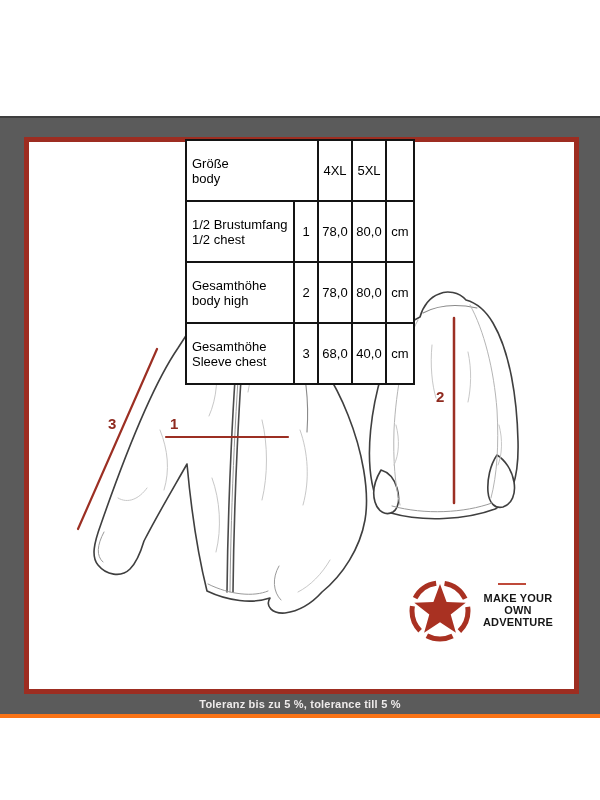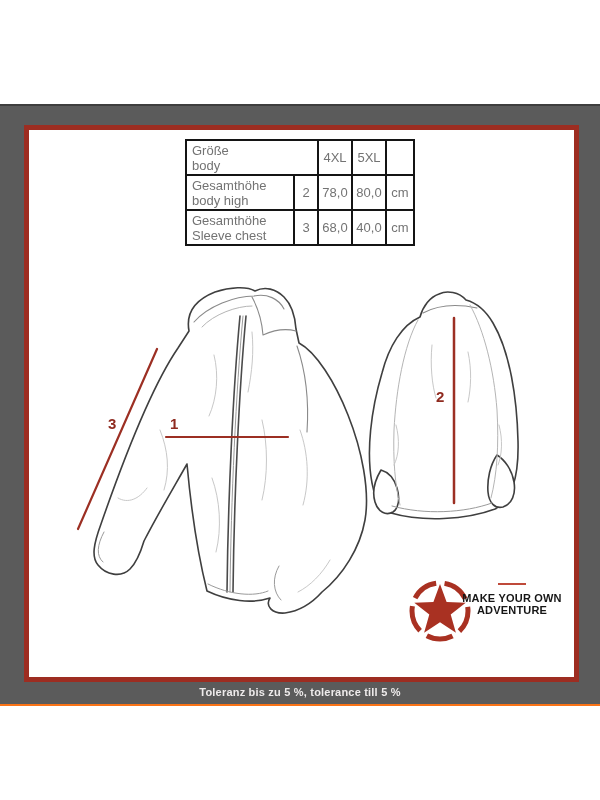--- a/index.html
+++ b/index.html
@@ -1,39 +1,39 @@
 <!DOCTYPE html>
 <html style="--frame-red: #9d2d21; --band-gray: #5b5b5b; --measure-red: #9c2f23; --label-red: #8f2a1f; --star-red: #a93122; --underline-red: #bf4a3a;"><head>
 <meta charset="utf-8">
 <style>
   html,body{margin:0;padding:0;background:#ffffff;}
   .page{position:relative;width:600px;height:800px;background:#ffffff;overflow:hidden;
         font-family:"Liberation Sans",sans-serif;}
-  .band{position:absolute;left:0;top:104px;width:600px;height:602px;box-sizing:border-box;
+  .band{position:absolute;left:0;top:116px;width:600px;height:602px;box-sizing:border-box;
         background:var(--band-gray,#5b5b5b);
-        border-top:2px solid #3e3e3e;border-bottom:2px solid #f97316;}
+        border-top:2px solid #3e3e3e;border-bottom:4px solid #f97316;}
   .frame{position:absolute;left:24px;top:19px;width:555px;height:557px;box-sizing:border-box;
          border:5px solid var(--frame-red,#9d2d21);background:#ffffff;}
   .tolerance{position:absolute;left:0;top:580px;width:100%;text-align:center;
              font-size:11px;font-weight:bold;color:#eeebeb;letter-spacing:.2px;}
   .art{position:absolute;left:0;top:0;width:600px;height:800px;pointer-events:none;}
 
   
   .size-table{position:absolute;left:185px;top:139px;border-collapse:collapse;table-layout:fixed;
-              background:#ffffff;color:#737373;font-size:13px;}
+              background:#ffffff;color:#000000;font-size:13px;}
   .size-table td{border:2px solid #141414;height:31px;padding:1px 2px 1px 5px;line-height:15px;
                  vertical-align:middle;overflow:hidden;white-space:nowrap;}
-  .size-table td.c{text-align:center;padding:1px 0;border-radius:17px;}
+  .size-table td.c{text-align:center;padding:14px 0;border-radius:17px;}
 
   
   .logo-text{position:absolute;left:462px;top:578px;width:100px;text-align:center;color:#161616;}
   .brand{font-family:"DejaVu Serif","Liberation Serif",serif;font-weight:bold;font-size:22px;
          line-height:22px;letter-spacing:6px;text-indent:6px;}
   .brand-rule{width:28px;height:2px;background:var(--underline-red,#bf4a3a);margin:5px auto 7px;}
-  .tagline{font-size:11px;font-weight:bold;line-height:12px;letter-spacing:.2px;}
+  .tagline{font-size:11px;font-weight:bold;line-height:12px;letter-spacing:.2px;margin-left:12px;}
 
   .ref-label{fill:var(--label-red,#8f2a1f);font-family:"Liberation Sans",sans-serif;
              font-weight:bold;font-size:15px;}
 </style>
 </head>
 <body>
 
 <div class="page">
 
   <div class="band">
@@ -141,20 +141,30 @@
       <td colspan="2">
         <div>Größe</div>
         <div>body</div>
       </td>
       <td class="c">4XL</td>
       <td class="c">5XL</td>
       <td class="c"></td>
     </tr>
     <tr>
       <td>
+        <div>1/2 Brustumfang</div>
+        <div>1/2 chest</div>
+      </td>
+      <td class="c">1</td>
+      <td class="c">78,0</td>
+      <td class="c">80,0</td>
+      <td class="c">cm</td>
+    </tr>
+    <tr>
+      <td>
         <div>Gesamthöhe</div>
         <div>body high</div>
       </td>
       <td class="c">2</td>
       <td class="c">78,0</td>
       <td class="c">80,0</td>
       <td class="c">cm</td>
     </tr>
     <tr>
       <td>

